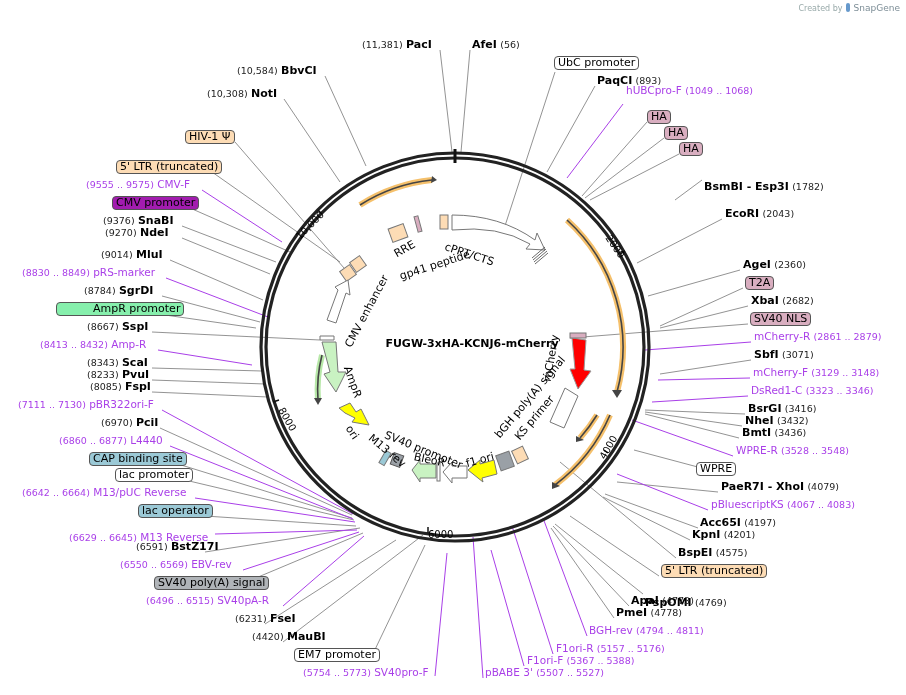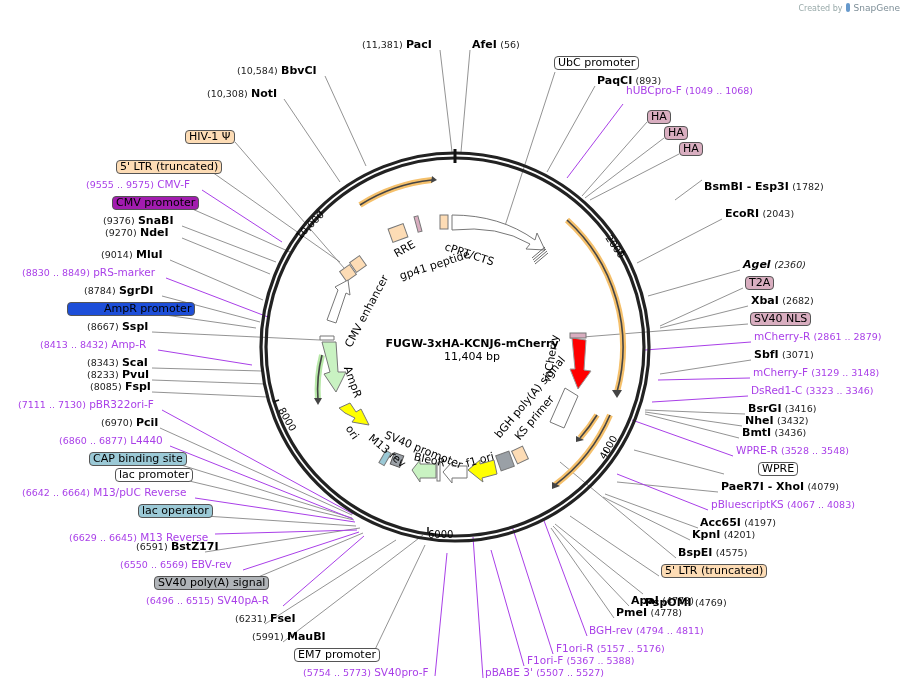--- a/index.html
+++ b/index.html
@@ -186,88 +186,87 @@
     <div class="lbl" style="left: 385px; top: 428px; font-size: 11px; transform-origin: 0px 50%; transform: rotate(22deg);">SV40 promoter</div>
     <div class="lbl" style="left: 414px; top: 450px; font-size: 11px; transform-origin: 0px 50%; transform: rotate(12deg);">BleoR</div>
     <div class="lbl" style="left: 466px; top: 457px; font-size: 11px; transform-origin: 0px 50%; transform: rotate(-15deg);">f1 ori</div>
     <div class="lbl" style="left: 497px; top: 430px; font-size: 11px; transform-origin: 0px 50%; transform: rotate(-50deg);">bGH poly(A) signal</div>
     <div class="lbl" style="left: 517px; top: 432px; font-size: 11px; transform-origin: 0px 50%; transform: rotate(-50deg);">KS primer</div>
     <div class="lbl" style="left: 547px; top: 375px; font-size: 11px; transform-origin: 0px 50%; transform: rotate(-80deg);">mCherry</div>
   </div>
 
 <div class="title">
   <div class="t1">FUGW-3xHA-KCNJ6-mCherry</div>
-  <div class="t2">11,404 bp</div>
 </div>
 
 <div class="credit">
   <span>Created by</span>
   <span style="display:inline-block;width:4px;height:9px;background:#69c;border-radius:2px;vertical-align:-1px;margin:0 1px;"></span>
   <b>SnapGene</b>
 </div>
 
 <div id="labels">
     <div class="lbl enz" style="left: 362px; top: 38px;"><span class="pos">(11,381)</span>  <span class="nm">PacI</span></div>
     <div class="lbl enz" style="left: 472px; top: 38px;"><span class="nm">AfeI</span>   <span class="pos">(56)</span></div>
     <div class="lbl feat" style="left: 554px; top: 56px; background: rgb(255, 255, 255);"><span>UbC promoter</span></div>
     <div class="lbl enz" style="left: 597px; top: 74px;"><span class="nm">PaqCI</span>   <span class="pos">(893)</span></div>
     <div class="lbl primer" style="left: 626px; top: 84px;"><span class="nm">hUBCpro-F</span>   <span class="pos">(1049 .. 1068)</span></div>
     <div class="lbl feat" style="left: 647px; top: 110px; background: rgb(217, 174, 192);"><span>HA</span></div>
     <div class="lbl feat" style="left: 664px; top: 126px; background: rgb(217, 174, 192);"><span>HA</span></div>
     <div class="lbl feat" style="left: 679px; top: 142px; background: rgb(217, 174, 192);"><span>HA</span></div>
     <div class="lbl enz" style="left: 704px; top: 168px; margin-top: 12px;"><span class="nm">BsmBI - Esp3I</span>   <span class="pos">(1782)</span></div>
     <div class="lbl enz" style="left: 725px; top: 207px;"><span class="nm">EcoRI</span>   <span class="pos">(2043)</span></div>
-    <div class="lbl enz" style="left: 743px; top: 258px; font-style: italic;"><span class="nm">AgeI</span>   <span class="pos">(2360)</span></div>
+    <div class="lbl enz" style="left: 743px; top: 258px;"><span class="nm">AgeI</span>   <span class="pos">(2360)</span></div>
     <div class="lbl feat" style="left: 745px; top: 276px; background: rgb(217, 174, 192);"><span>T2A</span></div>
     <div class="lbl enz" style="left: 751px; top: 294px;"><span class="nm">XbaI</span>   <span class="pos">(2682)</span></div>
     <div class="lbl feat" style="left: 750px; top: 312px; background: rgb(217, 174, 192);"><span>SV40 NLS</span></div>
     <div class="lbl primer" style="left: 754px; top: 330px;"><span class="nm">mCherry-R</span>   <span class="pos">(2861 .. 2879)</span></div>
     <div class="lbl enz" style="left: 754px; top: 348px;"><span class="nm">SbfI</span>   <span class="pos">(3071)</span></div>
     <div class="lbl primer" style="left: 753px; top: 366px;"><span class="nm">mCherry-F</span>   <span class="pos">(3129 .. 3148)</span></div>
     <div class="lbl primer" style="left: 751px; top: 384px;"><span class="nm">DsRed1-C</span>   <span class="pos">(3323 .. 3346)</span></div>
     <div class="lbl enz" style="left: 748px; top: 402px;"><span class="nm">BsrGI</span>   <span class="pos">(3416)</span></div>
     <div class="lbl enz" style="left: 745px; top: 414px;"><span class="nm">NheI</span>   <span class="pos">(3432)</span></div>
     <div class="lbl enz" style="left: 742px; top: 426px; text-align: right;"><span class="nm">BmtI</span>   <span class="pos">(3436)</span></div>
     <div class="lbl primer" style="left: 736px; top: 444px;"><span class="nm">WPRE-R</span>   <span class="pos">(3528 .. 3548)</span></div>
-    <div class="lbl feat" style="left: 758px; top: 462px; background: rgb(255, 255, 255);"><span>WPRE</span></div>
+    <div class="lbl feat" style="left: 696px; top: 462px; background: rgb(255, 255, 255);"><span>WPRE</span></div>
     <div class="lbl enz" style="left: 721px; top: 480px;"><span class="nm">PaeR7I - XhoI</span>   <span class="pos">(4079)</span></div>
     <div class="lbl primer" style="left: 711px; top: 498px;"><span class="nm">pBluescriptKS</span>   <span class="pos">(4067 .. 4083)</span></div>
     <div class="lbl enz" style="left: 700px; top: 516px;"><span class="nm">Acc65I</span>   <span class="pos">(4197)</span></div>
     <div class="lbl enz" style="left: 692px; top: 528px;"><span class="nm">KpnI</span>   <span class="pos">(4201)</span></div>
     <div class="lbl enz" style="left: 678px; top: 546px;"><span class="nm">BspEI</span>   <span class="pos">(4575)</span></div>
     <div class="lbl feat" style="left: 661px; top: 564px; background: rgb(253, 220, 181);"><span>5' LTR (truncated)</span></div>
     <div class="lbl enz" style="left: 645px; top: 568px; margin-top: 28px;"><span class="nm">PspOMI</span>   <span class="pos">(4769)</span></div>
     <div class="lbl enz" style="left: 631px; top: 594px;"><span class="nm">ApaI</span>   <span class="pos">(4773)</span></div>
     <div class="lbl enz" style="left: 616px; top: 606px;"><span class="nm">PmeI</span>   <span class="pos">(4778)</span></div>
     <div class="lbl primer" style="left: 589px; top: 624px;"><span class="nm">BGH-rev</span>   <span class="pos">(4794 .. 4811)</span></div>
     <div class="lbl primer" style="left: 556px; top: 642px;"><span class="nm">F1ori-R</span>   <span class="pos">(5157 .. 5176)</span></div>
     <div class="lbl primer" style="left: 527px; top: 654px;"><span class="nm">F1ori-F</span>   <span class="pos">(5367 .. 5388)</span></div>
     <div class="lbl primer" style="left: 485px; top: 666px;"><span class="nm">pBABE 3'</span>   <span class="pos">(5507 .. 5527)</span></div>
     <div class="lbl primer" style="left: 303px; top: 666px;"><span class="pos">(5754 .. 5773)</span>  <span class="nm">SV40pro-F</span></div>
     <div class="lbl feat" style="left: 294px; top: 648px; background: rgb(255, 255, 255);"><span>EM7 promoter</span></div>
-    <div class="lbl enz" style="left: 252px; top: 630px;"><span class="pos">(5991)</span>  <span class="nm">MauBI</span></div>
+    <div class="lbl enz" style="left: 252px; top: 630px;"><span class="pos">(4420)</span>  <span class="nm">MauBI</span></div>
     <div class="lbl enz" style="left: 235px; top: 612px;"><span class="pos">(6231)</span>  <span class="nm">FseI</span></div>
     <div class="lbl primer" style="left: 146px; top: 594px;"><span class="pos">(6496 .. 6515)</span>  <span class="nm">SV40pA-R</span></div>
     <div class="lbl feat" style="left: 154px; top: 576px; background: rgb(176, 180, 184);"><span>SV40 poly(A) signal</span></div>
     <div class="lbl primer" style="left: 120px; top: 558px;"><span class="pos">(6550 .. 6569)</span>  <span class="nm">EBV-rev</span></div>
     <div class="lbl enz" style="left: 136px; top: 540px;"><span class="pos">(6591)</span>  <span class="nm">BstZ17I</span></div>
     <div class="lbl primer" style="left: 69px; top: 522px; margin-top: 9px;"><span class="pos">(6629 .. 6645)</span>  <span class="nm">M13 Reverse</span></div>
     <div class="lbl feat" style="left: 138px; top: 504px; background: rgb(155, 201, 214);"><span>lac operator</span></div>
     <div class="lbl primer" style="left: 22px; top: 486px;"><span class="pos">(6642 .. 6664)</span>  <span class="nm">M13/pUC Reverse</span></div>
     <div class="lbl feat" style="left: 115px; top: 468px; background: rgb(255, 255, 255);"><span>lac promoter</span></div>
     <div class="lbl feat" style="left: 89px; top: 452px; background: rgb(155, 201, 214);"><span>CAP binding site</span></div>
     <div class="lbl primer" style="left: 59px; top: 434px;"><span class="pos">(6860 .. 6877)</span>  <span class="nm">L4440</span></div>
     <div class="lbl enz" style="left: 101px; top: 416px;"><span class="pos">(6970)</span>  <span class="nm">PciI</span></div>
     <div class="lbl primer" style="left: 18px; top: 398px;"><span class="pos">(7111 .. 7130)</span>  <span class="nm">pBR322ori-F</span></div>
     <div class="lbl enz" style="left: 90px; top: 380px;"><span class="pos">(8085)</span>  <span class="nm">FspI</span></div>
     <div class="lbl enz" style="left: 87px; top: 368px;"><span class="pos">(8233)</span>  <span class="nm">PvuI</span></div>
     <div class="lbl enz" style="left: 87px; top: 356px;"><span class="pos">(8343)</span>  <span class="nm">ScaI</span></div>
     <div class="lbl primer" style="left: 40px; top: 338px;"><span class="pos">(8413 .. 8432)</span>  <span class="nm">Amp-R</span></div>
     <div class="lbl enz" style="left: 87px; top: 320px;"><span class="pos">(8667)</span>  <span class="nm">SspI</span></div>
-    <div class="lbl feat" style="left: 67px; top: 302px; background: #1d4ed8; padding-left: 36px;"><span>AmpR promoter</span></div>
+    <div class="lbl feat" style="left: 56px; top: 302px; background: #86efac; padding-left: 36px;"><span>AmpR promoter</span></div>
     <div class="lbl enz" style="left: 84px; top: 284px;"><span class="pos">(8784)</span>  <span class="nm">SgrDI</span></div>
     <div class="lbl primer" style="left: 22px; top: 266px;"><span class="pos">(8830 .. 8849)</span>  <span class="nm">pRS-marker</span></div>
     <div class="lbl enz" style="left: 101px; top: 248px;"><span class="pos">(9014)</span>  <span class="nm">MluI</span></div>
     <div class="lbl enz" style="left: 105px; top: 226px;"><span class="pos">(9270)</span>  <span class="nm">NdeI</span></div>
     <div class="lbl enz" style="left: 103px; top: 214px;"><span class="pos">(9376)</span>  <span class="nm">SnaBI</span></div>
     <div class="lbl feat" style="left: 112px; top: 196px; background: #a21caf;"><span>CMV promoter</span></div>
     <div class="lbl primer" style="left: 86px; top: 178px;"><span class="pos">(9555 .. 9575)</span>  <span class="nm">CMV-F</span></div>
     <div class="lbl feat" style="left: 116px; top: 160px; background: rgb(253, 220, 181);"><span>5' LTR (truncated)</span></div>
     <div class="lbl feat" style="left: 185px; top: 130px; background: rgb(253, 220, 181);"><span>HIV-1 Ψ</span></div>
     <div class="lbl enz" style="left: 207px; top: 87px;"><span class="pos">(10,308)</span>  <span class="nm">NotI</span></div>

